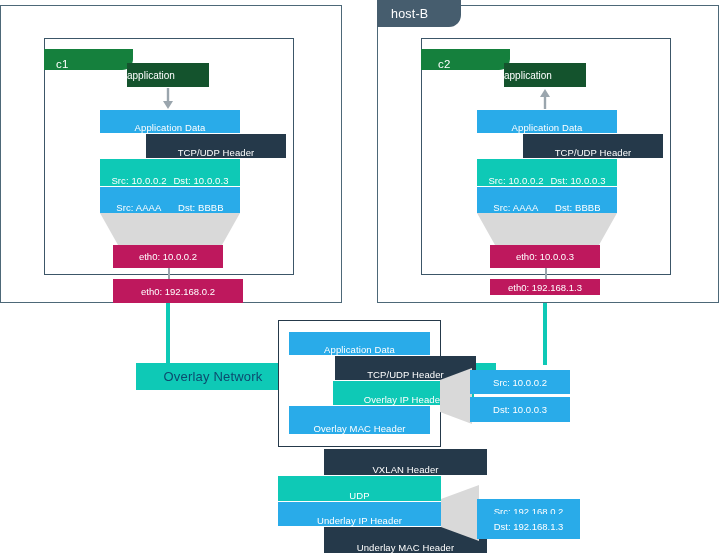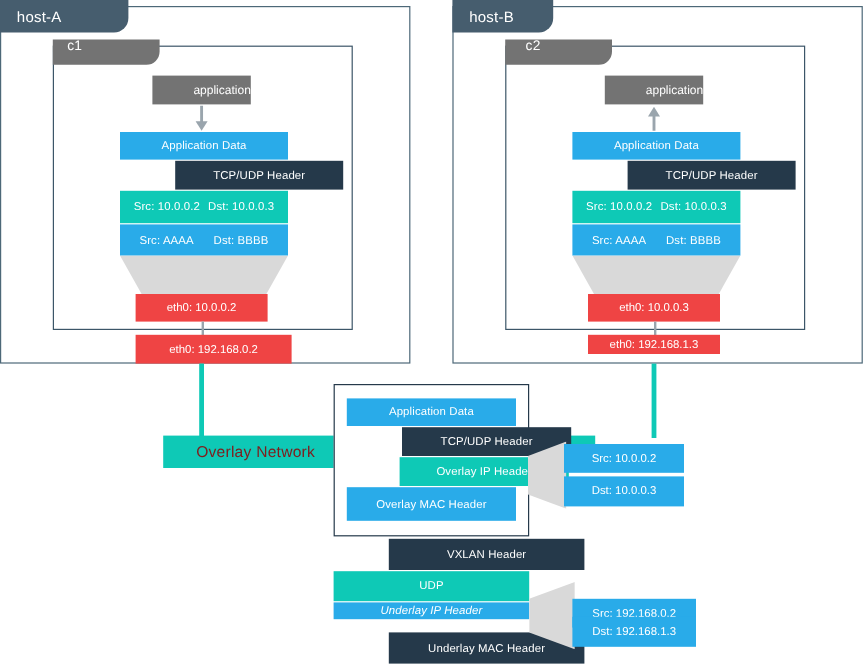--- a/index.html
+++ b/index.html
@@ -23,62 +23,63 @@
     display:flex;align-items:center;
     padding-left:14px;
     border-radius:0 0 12px 0;
     letter-spacing:.2px;
   }
   .ctr-frame{
     border:1.5px solid #3c5668;
     background:#ffffff;
   }
   .ctr-tab{
-    background:#737373;
+    background:#15803d;
     color:#ffffff;
     font-size:11.5px;
-    display:flex;align-items:flex-start;
+    display:flex;align-items:flex-end;
     padding-left:12px;
     border-radius:0 0 11px 0;
     letter-spacing:.2px;
+    margin-top:16px;
   }
 
   
   .layer{
-    display:flex;align-items:center;justify-content:center;
+    display:flex;align-items:flex-end;justify-content:center;
     color:#ffffff;font-size:9.5px;letter-spacing:.1px;
     white-space:nowrap;
   }
   .layer.blue{background:#29abe9;}
   .layer.navy{background:#25394a;margin-left:46px;}
   .layer.teal{background:#0ec9b6;}
   .layer.split{justify-content:space-around;padding:0 8px;}
   .layer.split span{display:inline-block;}
 
   
   .appbox{
-    background:#737373;color:#ffffff;font-size:10px;
-    display:flex;align-items:center;justify-content:flex-end;
+    background:#14532d;color:#ffffff;font-size:10px;
+    display:flex;align-items:center;justify-content:flex-start;
   }
 
   
   .ethbox{
-    background:#ef4444;color:#ffffff;font-size:9.5px;
+    background:#be185d;color:#ffffff;font-size:9.5px;
     display:flex;align-items:center;justify-content:center;
     white-space:nowrap;
   }
 
   
   .vline-gray{background:#9aa5ad;width:1.5px;}
   .vline-teal{background:#0ec9b6;width:4px;}
 
   
   .teal-band{background:#0ec9b6;}
   .overlay-label{
-    background:#0ec9b6;color:#7f1d1d;font-size:13px;
+    background:#0ec9b6;color:#0c4a6e;font-size:13px;
     display:flex;align-items:center;justify-content:center;
     letter-spacing:.2px;
     text-align:center;
   }
 
   
   .stack-card{
     background:#ffffff;border:1.5px solid #25394a;
   }
 
@@ -91,23 +92,20 @@
 
   
   .arrow{position:absolute;}
 </style>
 </head>
 <body>
 
 <div class="stage">
 
   <div class="abs host-frame" style="left:0px;top:5px;width:342px;height:298px;"></div>
-  <div class="abs host-tab" style="left:0px;top:0px;width:107px;height:27px;">
-    <span>host-A</span>
-  </div>
 
   <div class="abs ctr-frame" style="left:44px;top:38px;width:250px;height:237px;"></div>
   <div class="abs ctr-tab" style="left:44px;top:33px;width:89px;height:21px;">
     <span>c1</span>
   </div>
 
   <div class="abs appbox" style="left:127px;top:63px;width:82px;height:24px;">
     <span>application</span>
   </div>
 
@@ -216,21 +214,21 @@
   <div class="abs layer navy" style="left:278px;top:449px;width:163px;height:26px;">
     <span>VXLAN Header</span>
   </div>
 
   <div class="abs layer blue" style="left:289px;top:406px;width:141px;height:28px;">
     <span>Overlay MAC Header</span>
   </div>
   <div class="abs layer teal" style="left:278px;top:476px;width:163px;height:25px;">
     <span>UDP</span>
   </div>
-  <div class="abs layer blue" style="left:278px;top:502px;width:163px;height:14px;font-style:italic;">
+  <div class="abs layer blue" style="left:278px;top:502px;width:163px;height:24px;">
     <span>Underlay IP Header</span>
   </div>
   <div class="abs layer navy" style="left:278px;top:527px;width:163px;height:26px;">
     <span>Underlay MAC Header</span>
   </div>
 
   <svg class="abs" style="left:440px;top:368px;" width="32" height="56" viewBox="0 0 32 56">
     <polygon points="0,12 32,0 32,56 0,44" fill="#d9d9d9"></polygon>
   </svg>
   <div class="abs callout-box" style="left:470px;top:370px;width:100px;height:24px;">

